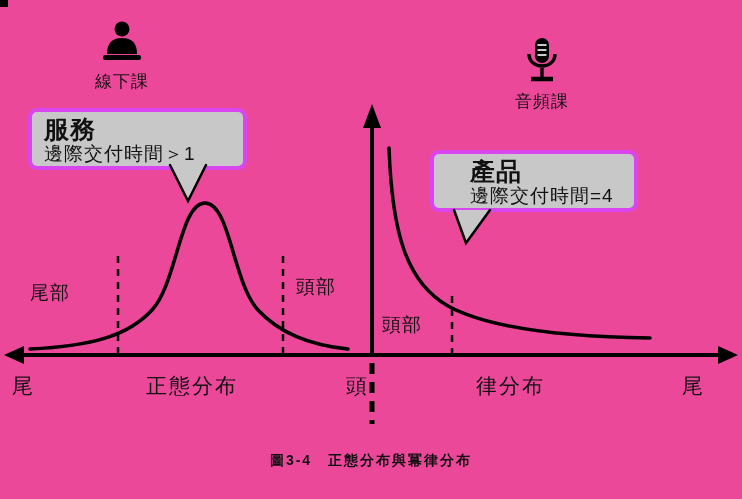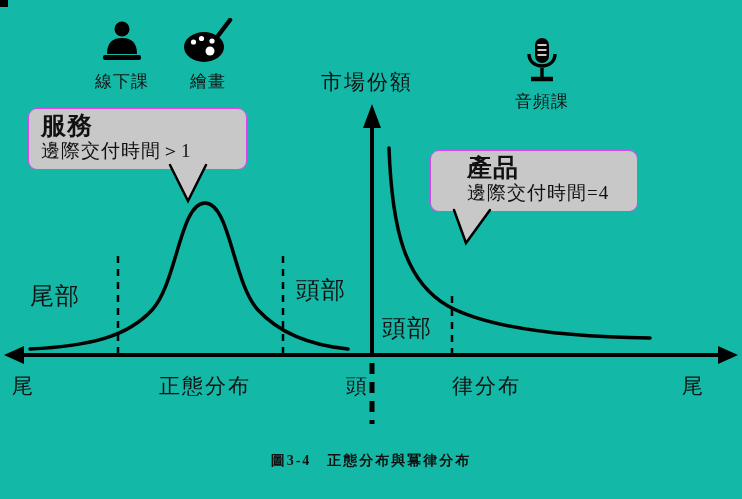--- a/index.html
+++ b/index.html
@@ -1,21 +1,21 @@
 <!DOCTYPE html>
 <html><head>
 <meta charset="utf-8">
 <style>
   html, body { margin: 0; padding: 0; background: #fff; }
   .stage {
     position: relative;
     width: 742px;
     height: 499px;
-    background: #14b8a6;
-    font-family: Liberation Serif, serif;
+    background: #ec4899;
+    font-family: Liberation Sans, sans-serif;
     color: #111;
     overflow: hidden;
   }
   .layer { position: absolute; left: 0; top: 0; z-index: 1; }
   .corner-mark {
     position: absolute; left: 0; top: 0; width: 8px; height: 7px;
     background: #000; z-index: 1;
   }
   .icon-group {
     position: absolute; display: flex; gap: 14px; z-index: 2;
@@ -25,45 +25,45 @@
   .icon-item { display: flex; flex-direction: column; align-items: center; width: 72px; }
   .icon-item .glyph { height: 50px; display: flex; align-items: flex-end; justify-content: center; }
   .icon-item .icon-label { margin-top: 4px; font-size: 17px; letter-spacing: 1px; white-space: nowrap; }
   .y-axis-label {
     position: absolute; left: 321px; top: 68px; z-index: 2;
     font-size: 21px; letter-spacing: 2px; white-space: nowrap;
   }
   .callout {
     position: absolute; z-index: 2;
     background: #c8c8c8;
-    border: 1px solid #d946ef;
+    border: 4px solid #d946ef;
     border-radius: 9px;
     box-sizing: border-box;
     padding: 3px 12px 4px 12px;
   }
   .callout.service { left: 28px;  top: 108px; width: 219px; height: 62px; }
   .callout.product { left: 430px; top: 150px; width: 208px; height: 62px; padding-left: 36px; }
   .callout-title  { font-size: 25px; font-weight: bold; line-height: 1.12; letter-spacing: 1px; }
   .callout-detail { font-size: 19px; line-height: 1.2; letter-spacing: 1px; white-space: nowrap; }
   .pointer { position: absolute; z-index: 3; }
   .pointer.service { left: 160px; top: 161px; }
   .pointer.product { left: 446px; top: 206px; }
   .curve-label {
-    position: absolute; z-index: 2; font-size: 24px; letter-spacing: 1px; white-space: nowrap;
+    position: absolute; z-index: 2; font-size: 19px; letter-spacing: 1px; white-space: nowrap;
   }
   .lbl-normal-tail { left: 30px;  top: 280px; }
   .lbl-normal-head { left: 296px; top: 274px; }
   .lbl-power-head  { left: 382px; top: 312px; }
   .x-label {
     position: absolute; z-index: 2; font-size: 21px; letter-spacing: 2px; white-space: nowrap; top: 372px;
   }
   .xl-far-left  { left: 12px; }
-  .xl-normal    { left: 146px; margin-left: 13px; }
+  .xl-normal    { left: 146px; }
   .xl-head      { left: 346px; }
-  .xl-power     { left: 452px; }
+  .xl-power     { left: 476px; }
   .xl-far-right { left: 682px; }
   .caption {
     position: absolute; z-index: 2; left: 0; top: 452px; width: 100%;
     text-align: center; font-size: 14px; font-weight: 600; letter-spacing: 2px;
   }
 </style>
 </head>
 <body>
 
 <div class="stage">
@@ -92,53 +92,39 @@
     <div class="icon-item">
       <span class="glyph">
         <svg width="46" height="46" viewBox="0 0 46 46">
           <circle cx="23" cy="9" r="7.5" fill="#000"></circle>
           <path d="M8 34 C8 22 14 18 23 18 C32 18 38 22 38 34 Z" fill="#000"></path>
           <rect x="4" y="35" width="38" height="5" rx="2" fill="#000"></rect>
         </svg>
       </span>
       <span class="icon-label">線下課</span>
     </div>
-    <div class="icon-item">
-      <span class="glyph">
-        <svg width="52" height="48" viewBox="0 0 52 48">
-          <path d="M48 2 L26 31" stroke="#000" stroke-width="4.5" stroke-linecap="round"></path>
-          <ellipse cx="22" cy="29" rx="20" ry="15" fill="#000"></ellipse>
-          <circle cx="28" cy="33" r="4.5" fill="#fff"></circle>
-          <circle cx="11.5" cy="24" r="2.6" fill="#fff"></circle>
-          <circle cx="19.5" cy="20.5" r="2.6" fill="#fff"></circle>
-          <circle cx="30" cy="23" r="2.6" fill="#fff"></circle>
-        </svg>
-      </span>
-      <span class="icon-label">繪畫</span>
-    </div>
   </div>
 
   <div class="icon-group right">
     <div class="icon-item">
       <span class="glyph">
         <svg width="40" height="50" viewBox="0 0 40 50">
           <rect x="13" y="2" width="14" height="25" rx="7" fill="#000"></rect>
           <line x1="15.5" y1="9" x2="24.5" y2="9" stroke="#fff" stroke-width="1.6"></line>
           <line x1="15.5" y1="14" x2="24.5" y2="14" stroke="#fff" stroke-width="1.6"></line>
           <line x1="15.5" y1="19" x2="24.5" y2="19" stroke="#fff" stroke-width="1.6"></line>
           <path d="M7 18 C7 34 33 34 33 18" fill="none" stroke="#000" stroke-width="3.4"></path>
           <line x1="20" y1="32" x2="20" y2="41" stroke="#000" stroke-width="3.4"></line>
           <line x1="9" y1="43" x2="31" y2="43" stroke="#000" stroke-width="4.5"></line>
         </svg>
       </span>
       <span class="icon-label">音頻課</span>
     </div>
   </div>
 
-  <div class="y-axis-label">市場份額</div>
 
   <div class="callout service">
     <div class="callout-title">服務</div>
     <div class="callout-detail">邊際交付時間＞1</div>
   </div>
   <svg class="pointer service" width="60" height="46" viewBox="0 0 60 46">
     <path d="M10 4 L28 40 L46 4" fill="#c8c8c8" stroke="#000" stroke-width="2.5" stroke-linecap="round"></path>
   </svg>
 
   <div class="callout product">

